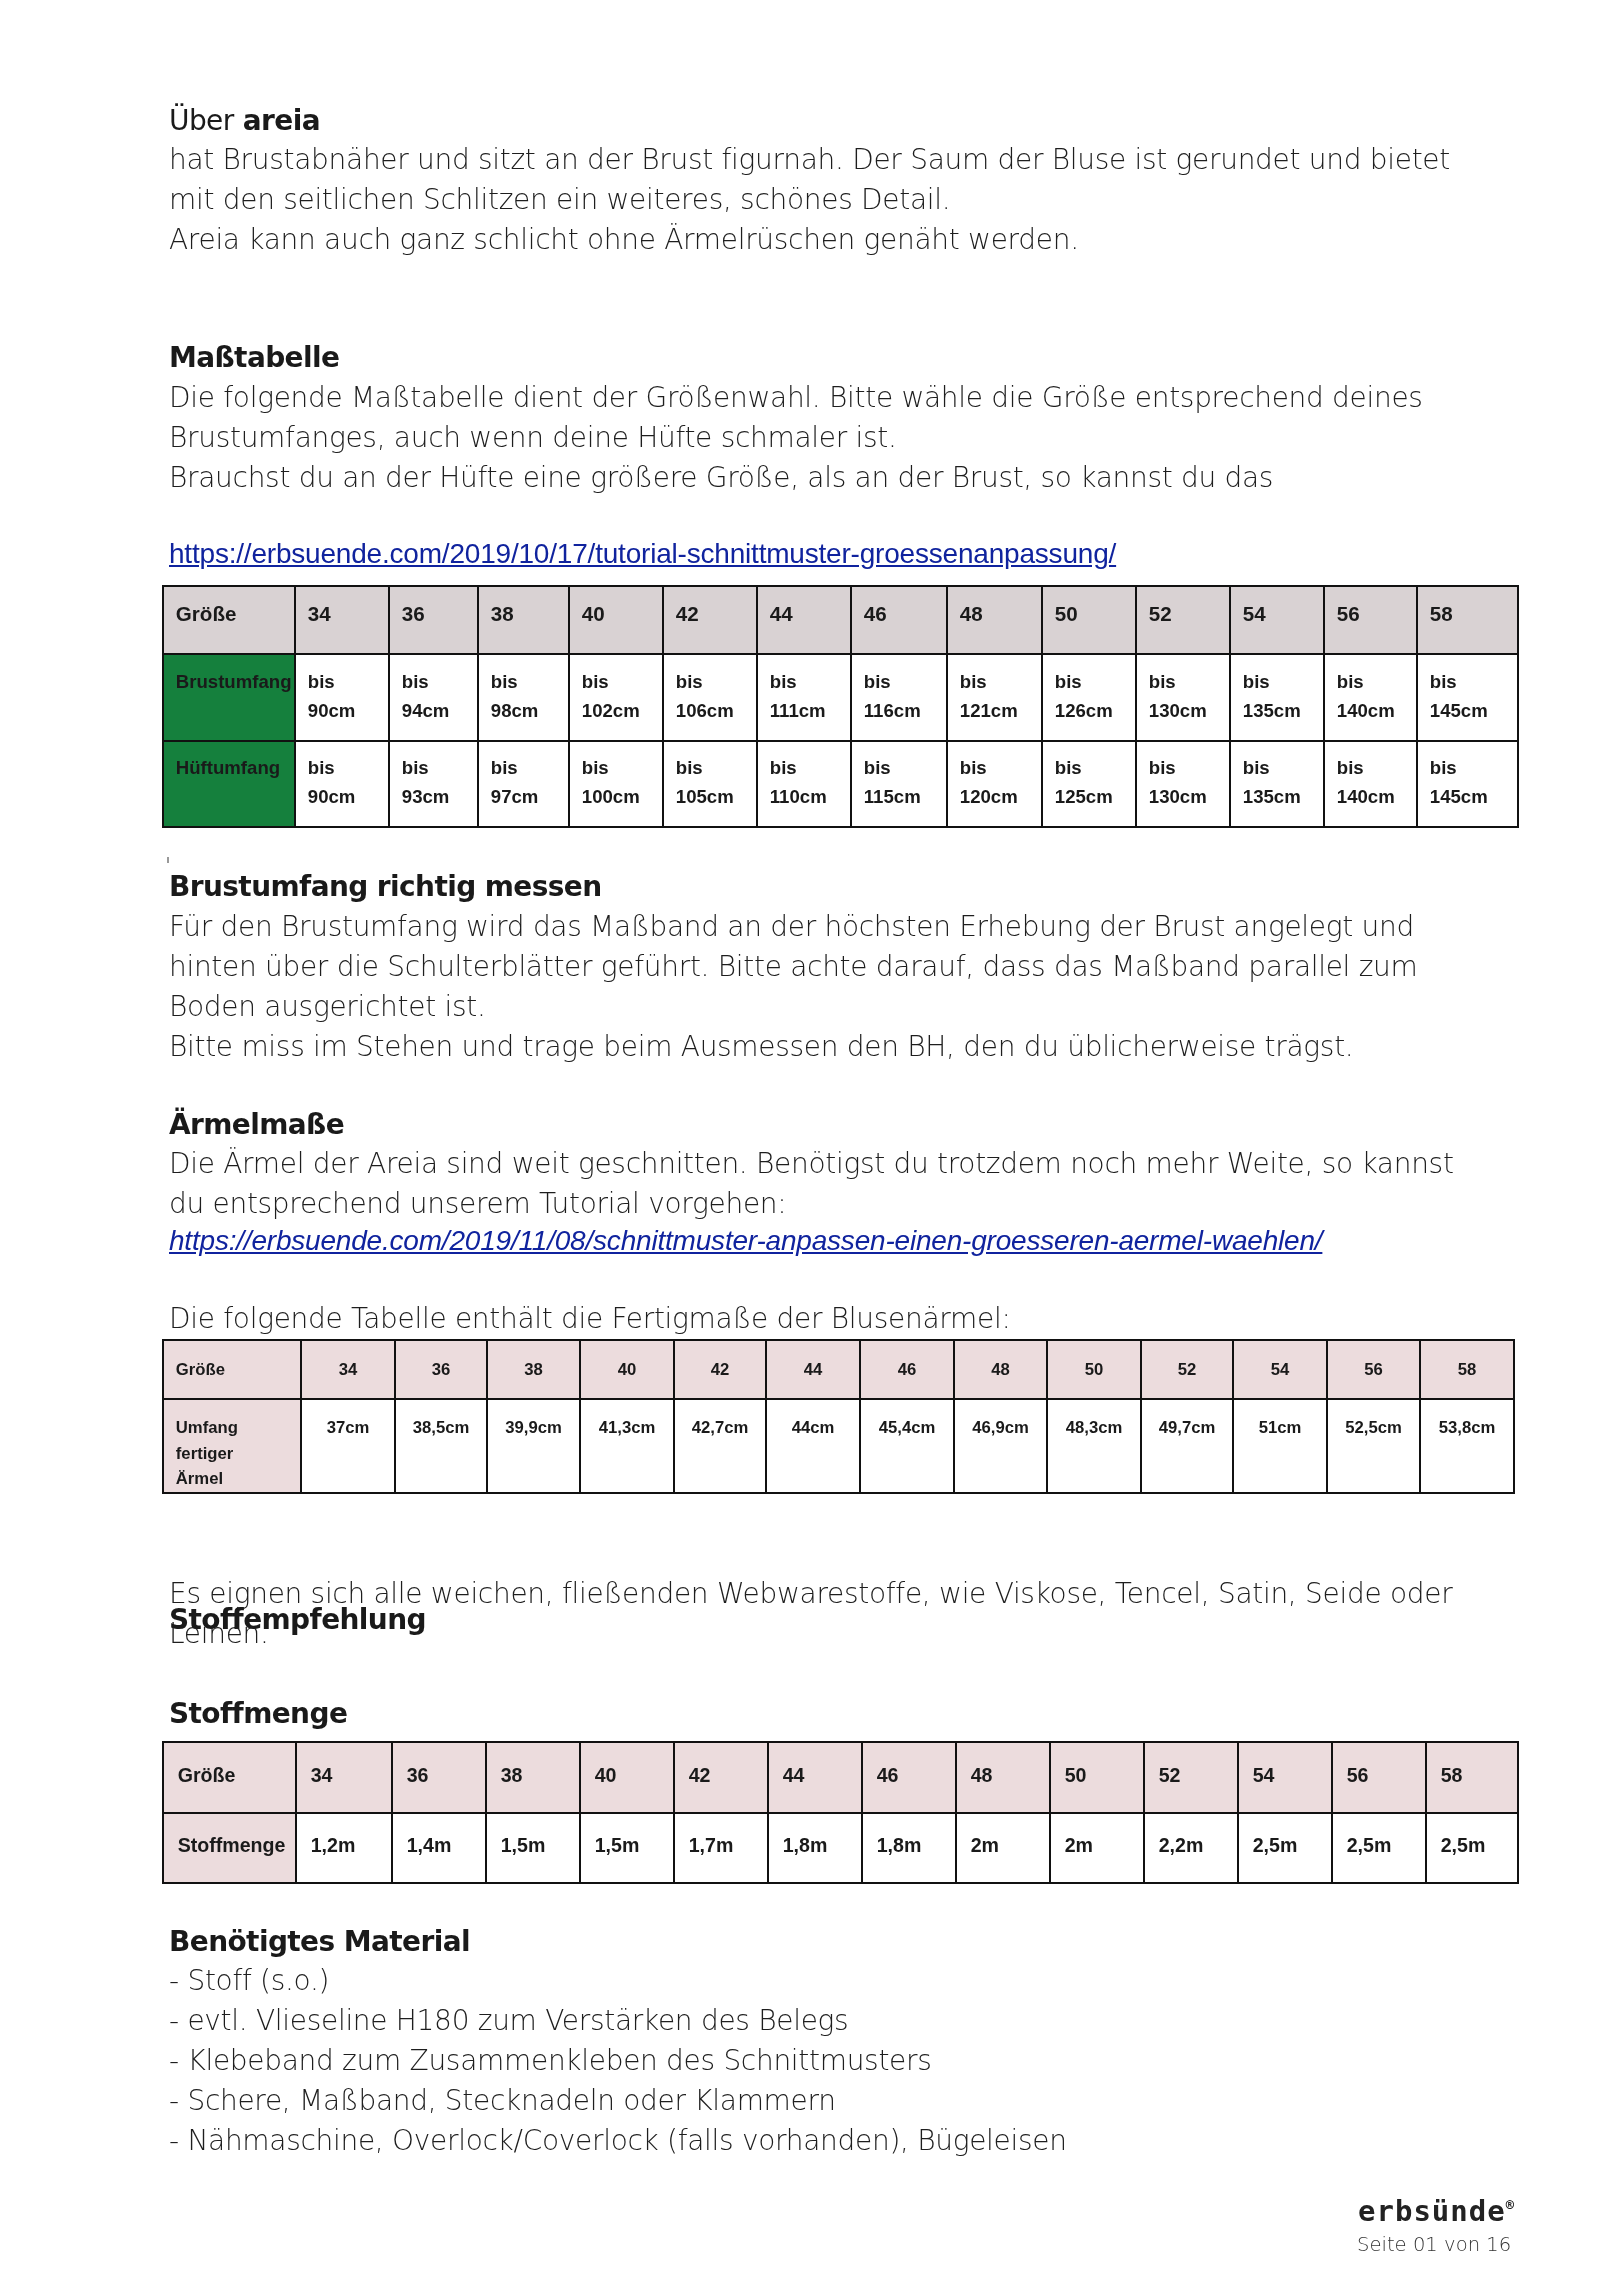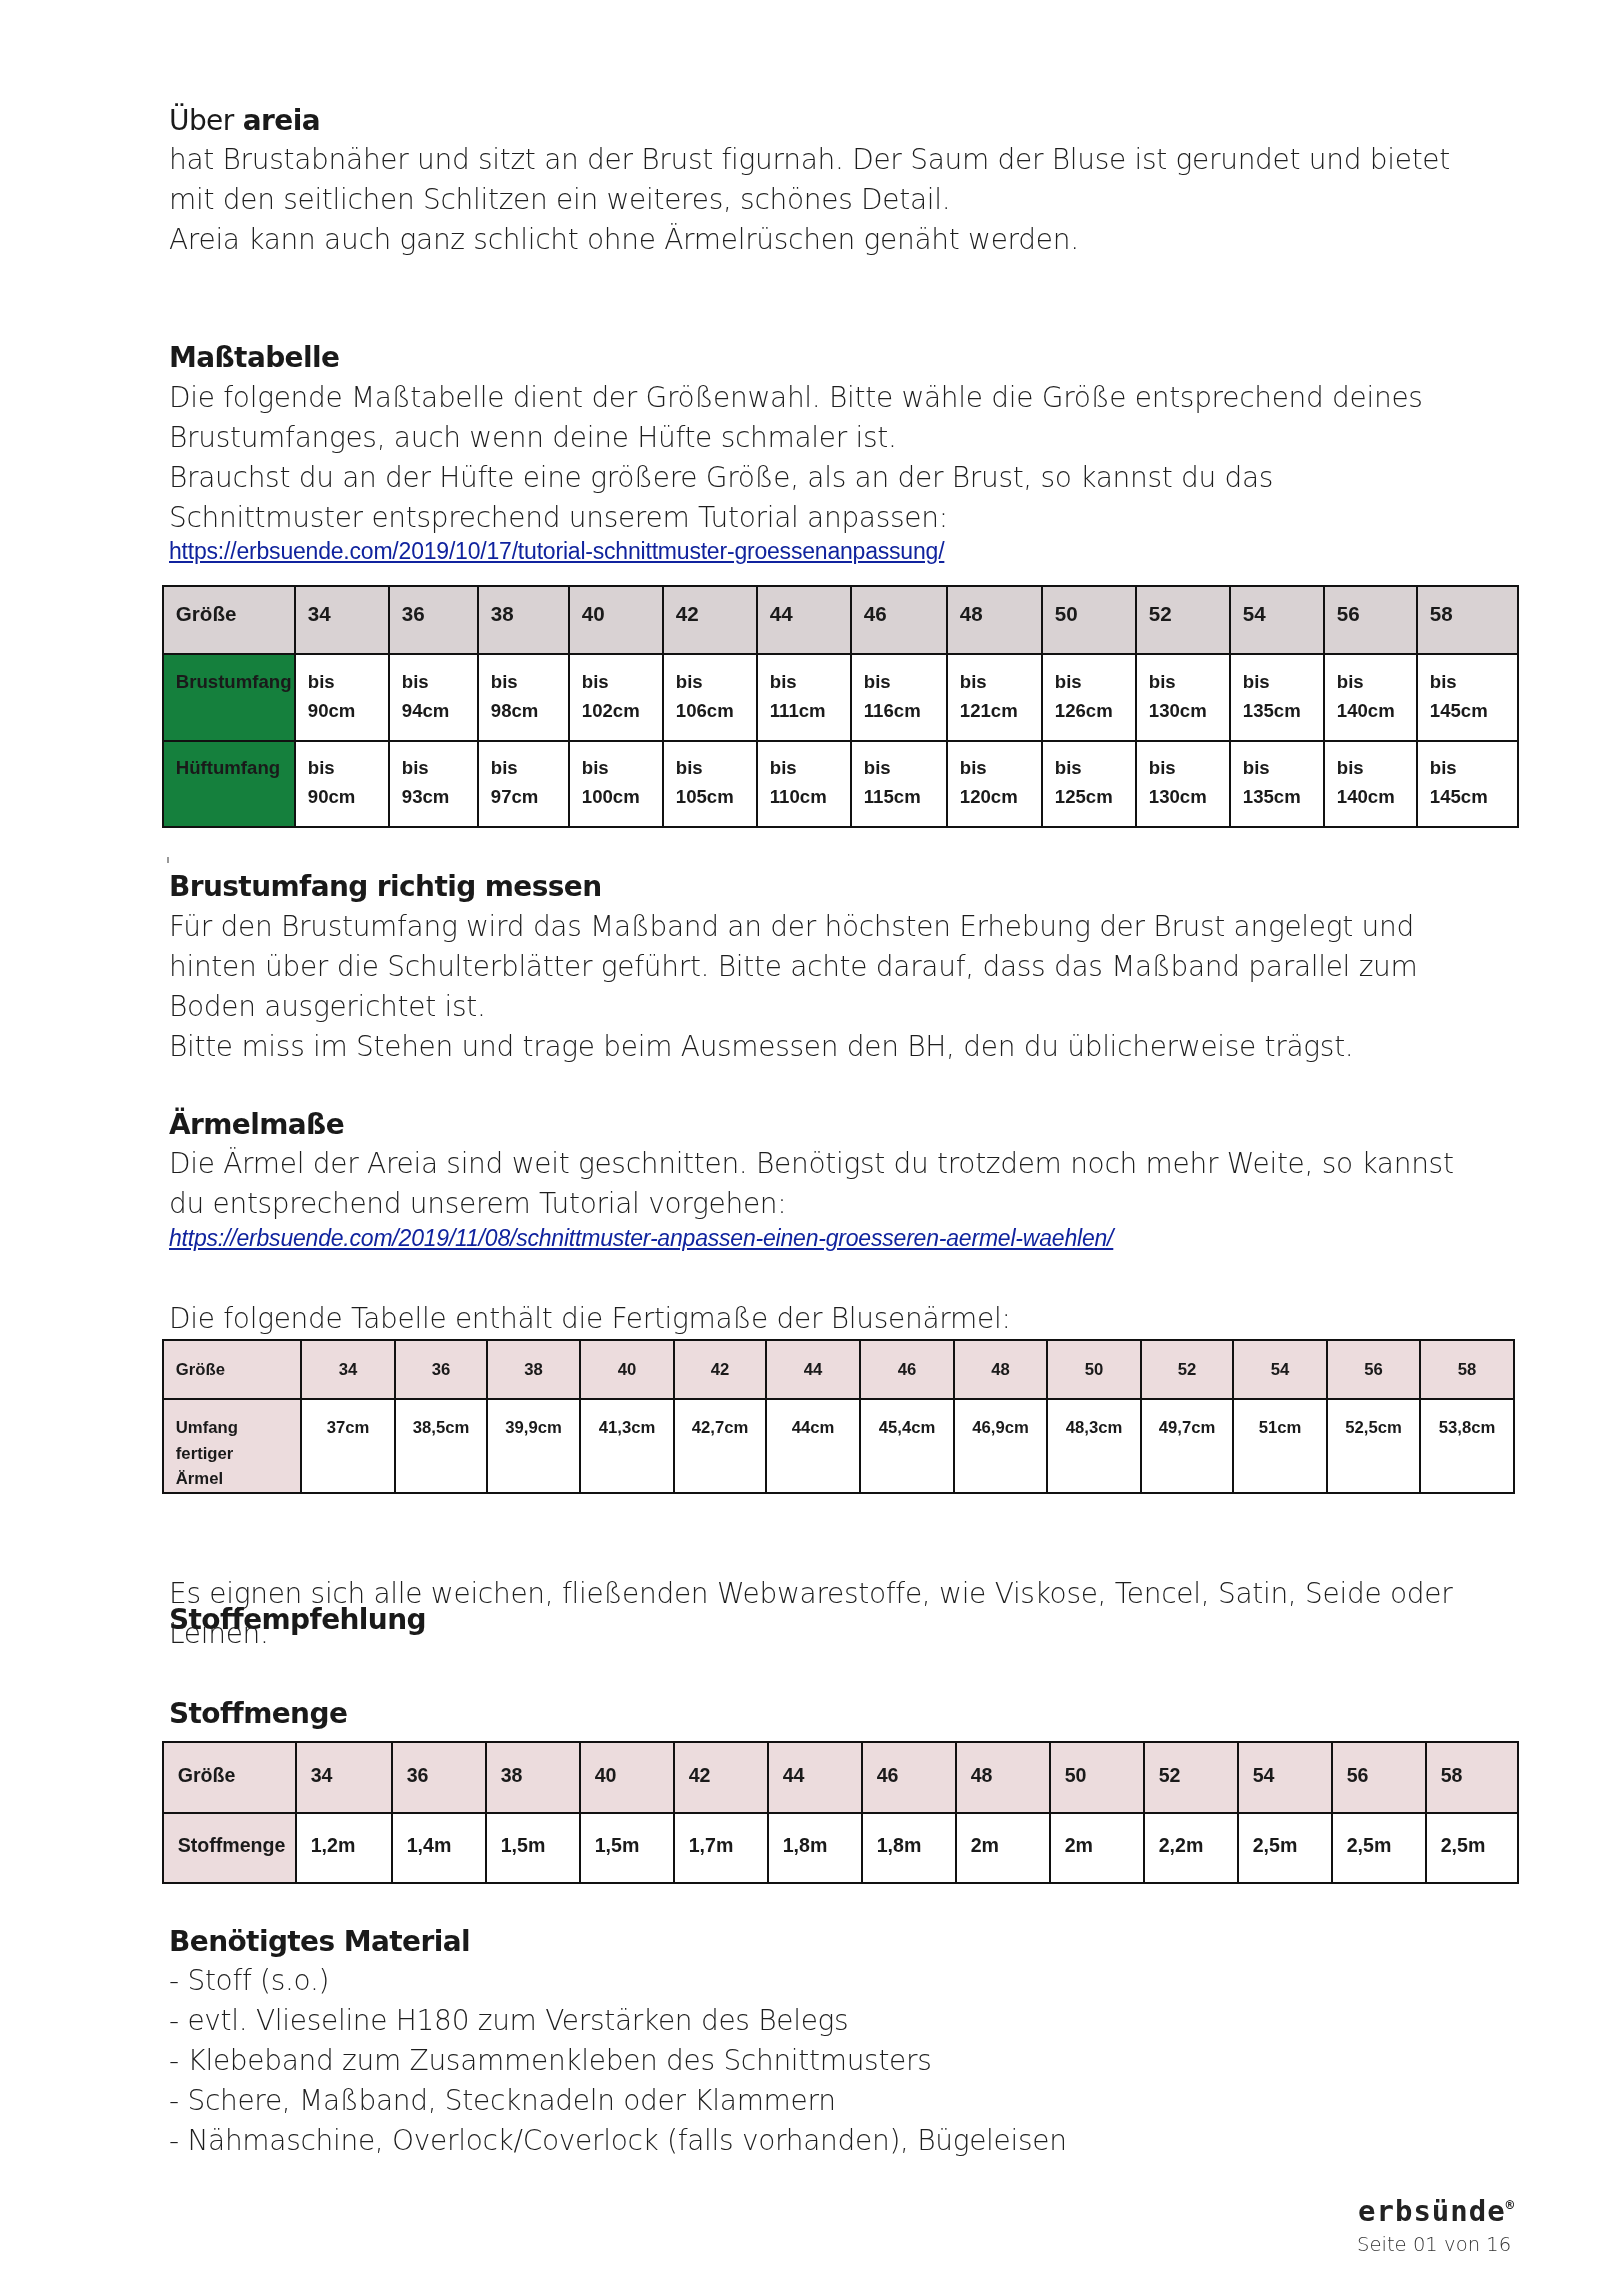--- a/index.html
+++ b/index.html
@@ -4,21 +4,21 @@
 <style>
   html, body { margin: 0; padding: 0; background: #ffffff; }
   body { width: 1621px; height: 2293px; position: relative; overflow: hidden;
          font-family: "DejaVu Sans", sans-serif; color: #1a1a1a; }
   .abs { position: absolute; }
   .body-text { font-family: "DejaVu Sans", sans-serif; font-size: 28px; line-height: 40px;
                color: #1e1e1e; letter-spacing: -0.3px; white-space: nowrap; font-weight: 300; }
   .heading { font-family: "DejaVu Sans", sans-serif; font-size: 28px; line-height: 39px;
              color: #1a1a1a; font-weight: bold; letter-spacing: -0.6px; white-space: nowrap; }
   .title-normal { font-weight: normal; }
-  .link { font-family: "Liberation Sans", sans-serif; font-size: 23px; color: #10239e;
+  .link { font-family: "Liberation Sans", sans-serif; font-size: 28px; color: #10239e;
           text-decoration: underline; white-space: nowrap; letter-spacing: -0.2px; }
   table { border-collapse: collapse; position: absolute; table-layout: fixed; }
   td { border: 2.9px solid #111; padding: 0; vertical-align: top;
        font-family: "Liberation Sans Narrow", "Liberation Sans", sans-serif;
        font-weight: bold; color: #1a1a1a; }
   .t1 td { font-size: 18.6px; line-height: 29px; padding: 11.8px 0 0 11.8px; }
   .t1 .hdr td { background: #d9d2d3; height: 54px; font-size: 20.6px; }
   .t1 .rowlabel { background: #d9d2d3; }
   .t1 .data td { height: 73px; }
   .t1 .data td.rowlabel { background: #15803d; }
@@ -46,21 +46,20 @@
   <div class="body-text">hat Brustabnäher und sitzt an der Brust figurnah. Der Saum der Bluse ist gerundet und bietet</div>
   <div class="body-text">mit den seitlichen Schlitzen ein weiteres, schönes Detail.</div>
   <div class="body-text">Areia kann auch ganz schlicht ohne Ärmelrüschen genäht werden.</div>
 </div>
 
 <div class="abs heading" style="left:169px; top:338px;">Maßtabelle</div>
 <div class="abs" style="left:169px; top:378px;">
   <div class="body-text">Die folgende Maßtabelle dient der Größenwahl. Bitte wähle die Größe entsprechend deines</div>
   <div class="body-text">Brustumfanges, auch wenn deine Hüfte schmaler ist.</div>
   <div class="body-text">Brauchst du an der Hüfte eine größere Größe, als an der Brust, so kannst du das</div>
-  <div class="body-text">Schnittmuster entsprechend unserem Tutorial anpassen:</div>
 </div>
 <a class="abs link" style="left:169px; top:538px;">https://erbsuende.com/2019/10/17/tutorial-schnittmuster-groessenanpassung/</a>
 
 <table class="t1" style="left:162px; top:585px; width:1357px;">
   <colgroup>
     <col style="width:132px">
       <col style="width:94px">
       <col style="width:89px">
       <col style="width:91px">
       <col style="width:94px">

